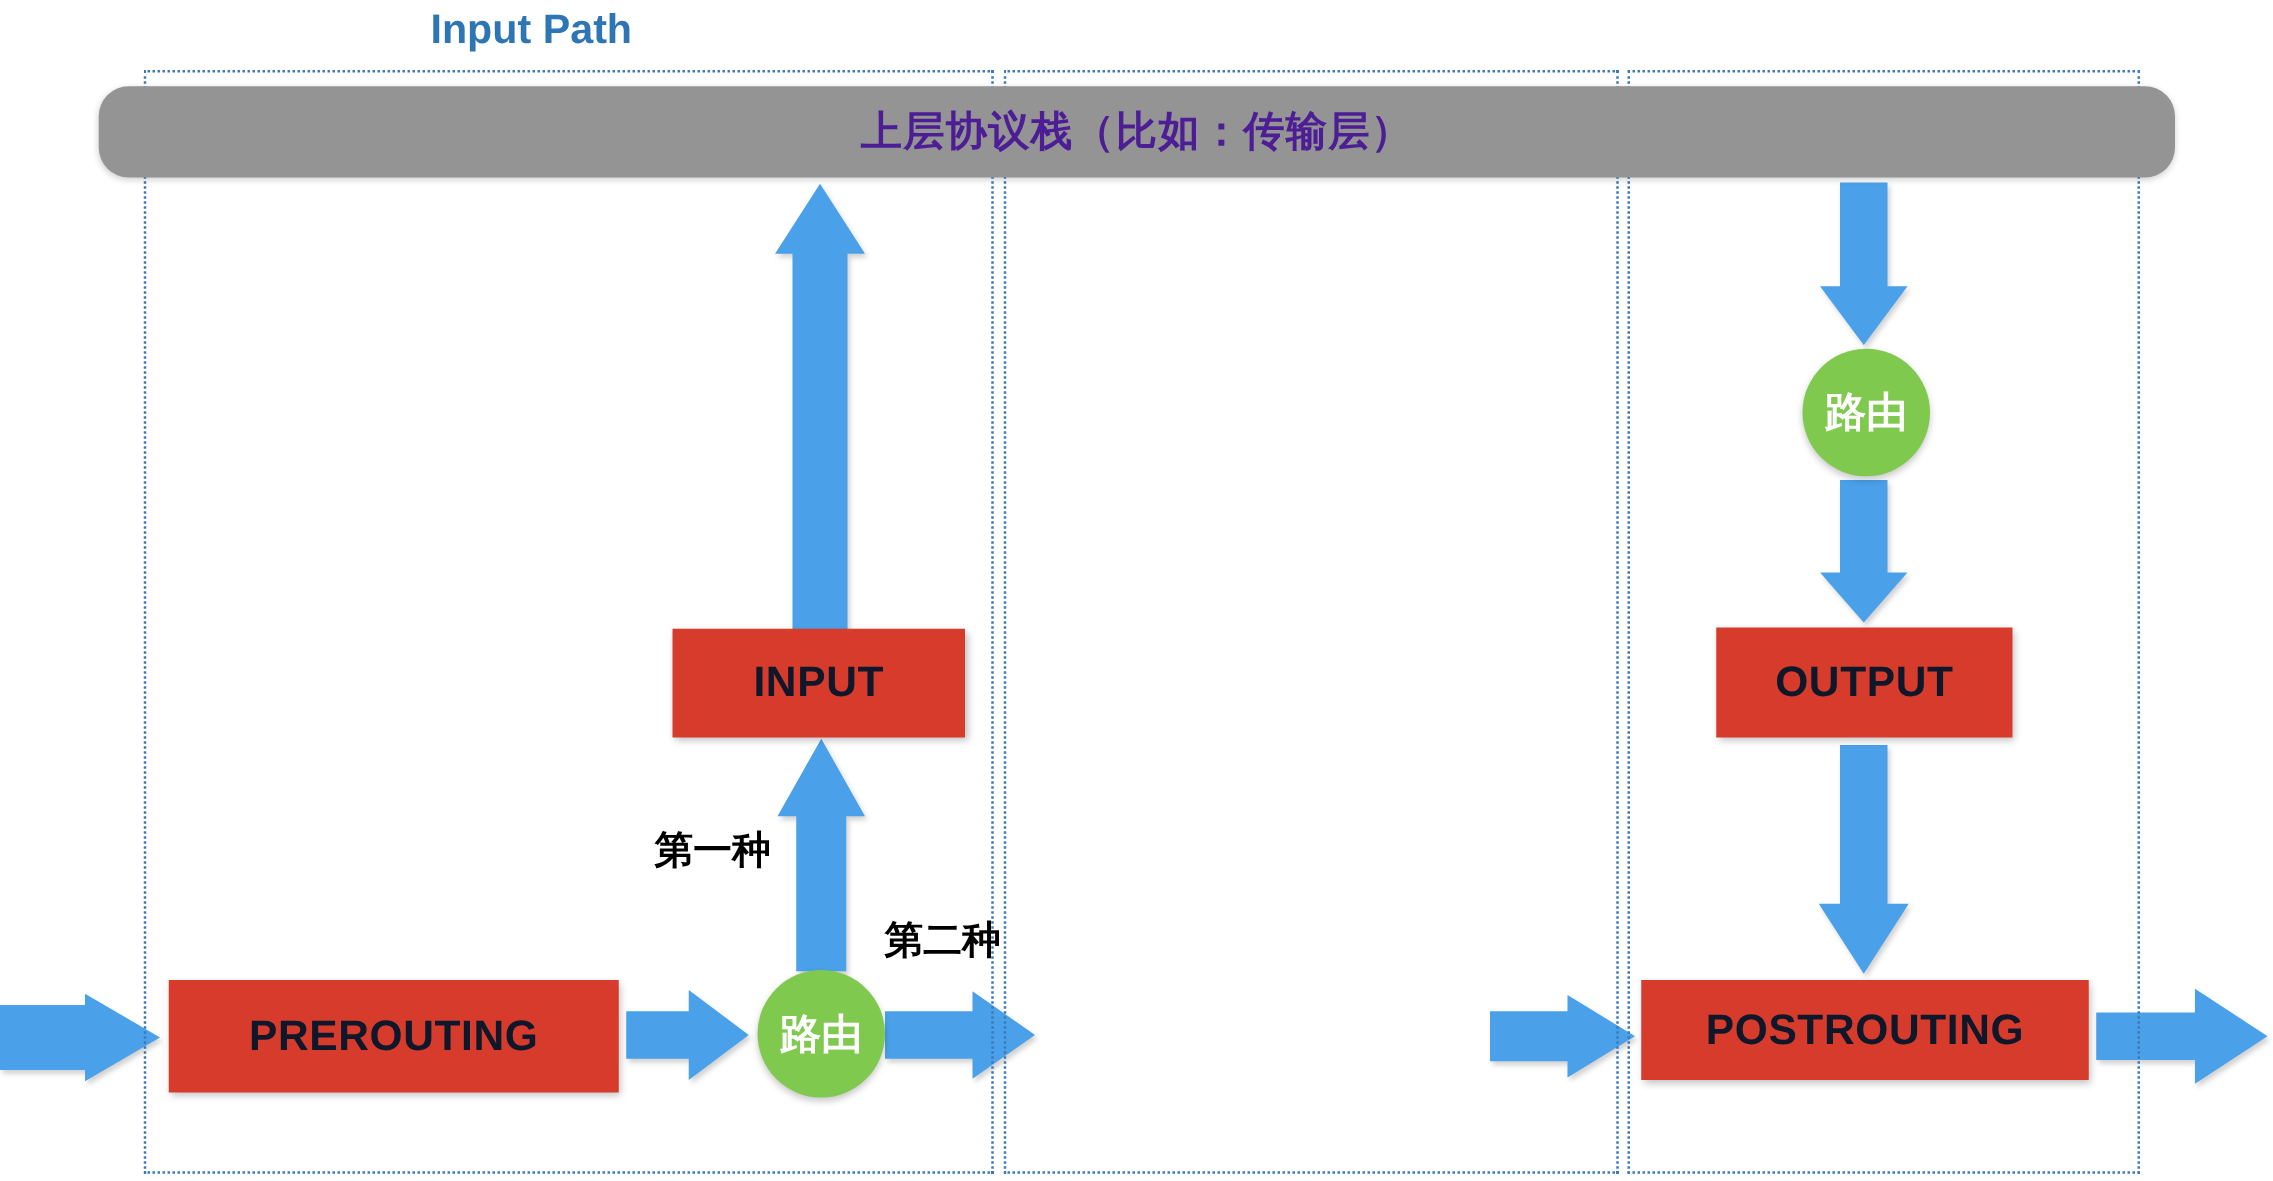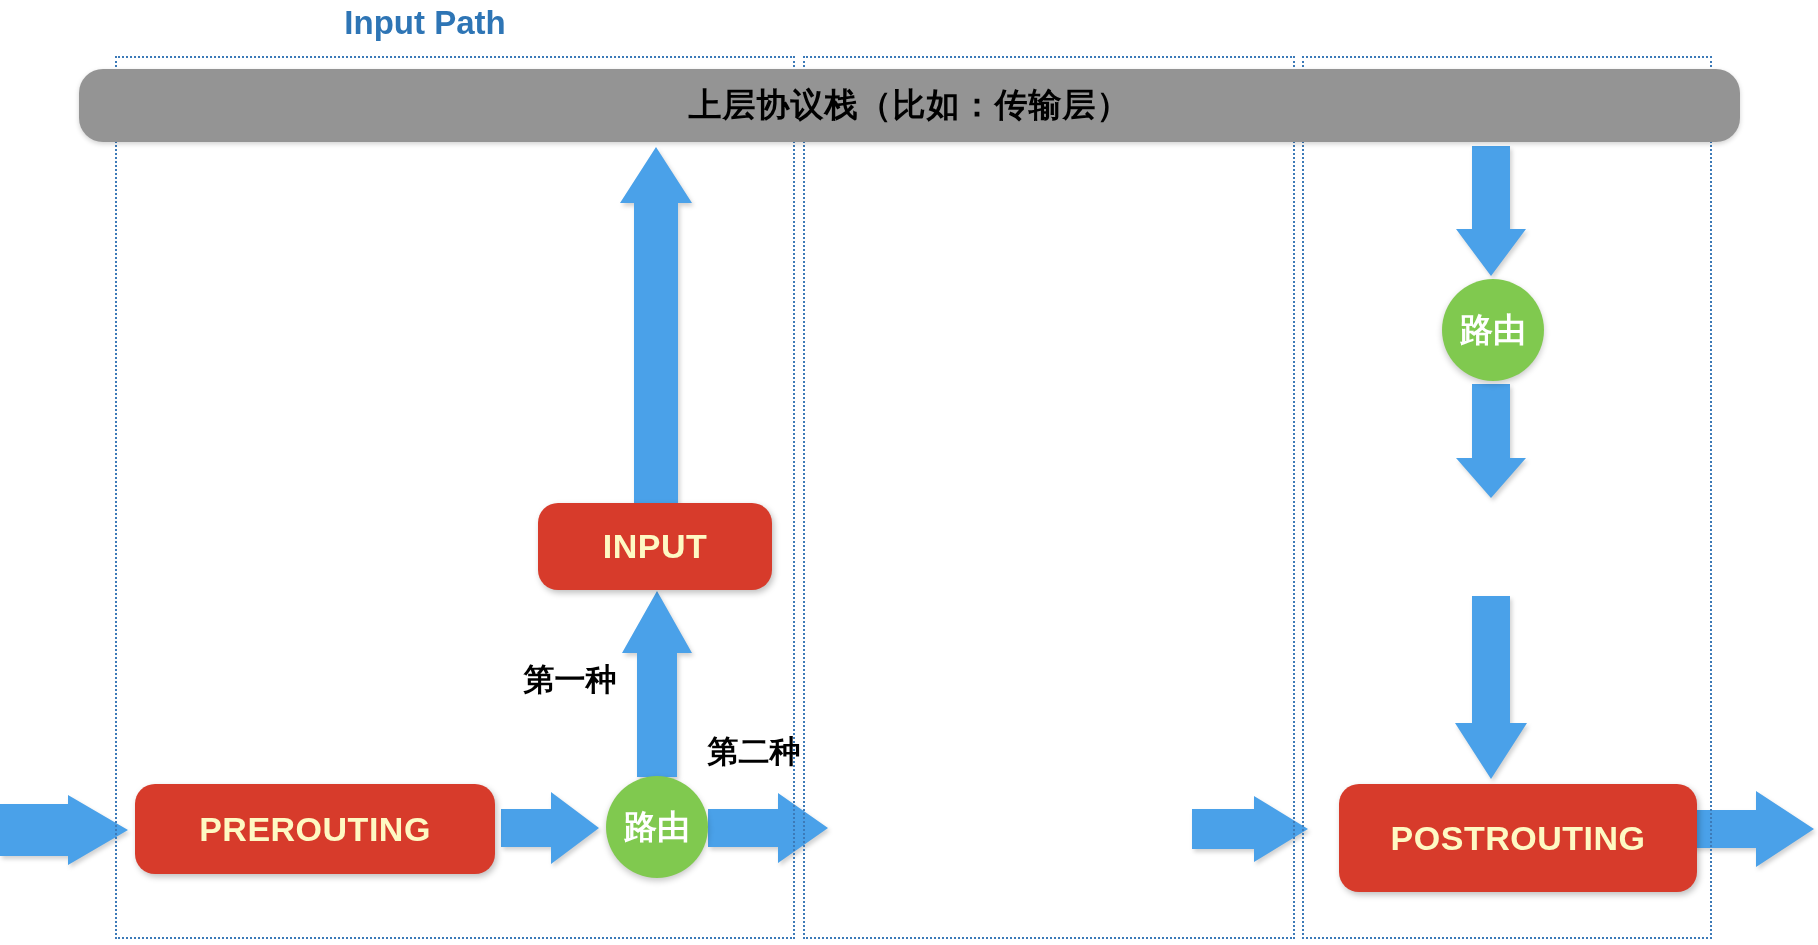--- a/index.html
+++ b/index.html
@@ -47,47 +47,46 @@
   .path-title.t3 { left: 1507px; }
 
   
   .stack-bar {
     position: absolute;
     left: 79px; top: 69px;
     width: 1661px; height: 73px;
     background: var(--stack-bar);
     border-radius: 24px;
     display: flex; align-items: center; justify-content: center;
-    color: #000000;
+    color: #4c1d95;
     font-size: 33px;
     font-weight: bold;
     z-index: 3;
     box-shadow: 0 2px 5px rgba(0,0,0,0.18);
     letter-spacing: 1px;
   }
 
   
   .chain {
     position: absolute;
     background: var(--chain);
-    color: #fef9c3;
+    color: #0f172a;
     font-size: 34px;
     font-weight: bold;
     display: flex; align-items: center; justify-content: center;
     z-index: 4;
     box-shadow: 2px 3px 6px rgba(0,0,0,0.25);
     letter-spacing: 0.5px;
     white-space: nowrap;
-    border-radius: 20px;
   }
   .chain.prerouting  { left: 135px;  top: 784px; width: 360px; height: 90px; }
   .chain.input       { left: 538px;  top: 503px; width: 234px; height: 87px; }
   .chain.forward     { left: 823px;  top: 785px; width: 357px; height: 90px; }
   .chain.output      { left: 1373px; top: 502px; width: 237px; height: 88px; }
-  .chain.postrouting { left: 1313px; top: 784px; width: 358px; height: 108px; margin-left: 26px; }
+  .chain.postrouting { left: 1313px; top: 784px; width: 358px; height: 80px; }
 
   
   .route {
     position: absolute;
     width: 102px; height: 102px;
     border-radius: 50%;
     background: var(--route);
     color: #ffffff;
     font-size: 33px;
     font-weight: bold;
@@ -133,20 +132,21 @@
   <div class="panel p1"></div>
   <div class="panel p2"></div>
   <div class="panel p3"></div>
 
   <div class="path-title t1">Input Path</div>
 
   <div class="stack-bar">上层协议栈（比如：传输层）</div>
 
   <div class="chain prerouting">PREROUTING</div>
   <div class="chain input">INPUT</div>
+  <div class="chain output">OUTPUT</div>
   <div class="chain postrouting">POSTROUTING</div>
 
   <div class="route bottom">路由</div>
   <div class="route outcol">路由</div>
 
   <div class="anno first">第一种</div>
   <div class="anno second">第二种</div>
 
 </div>
 

